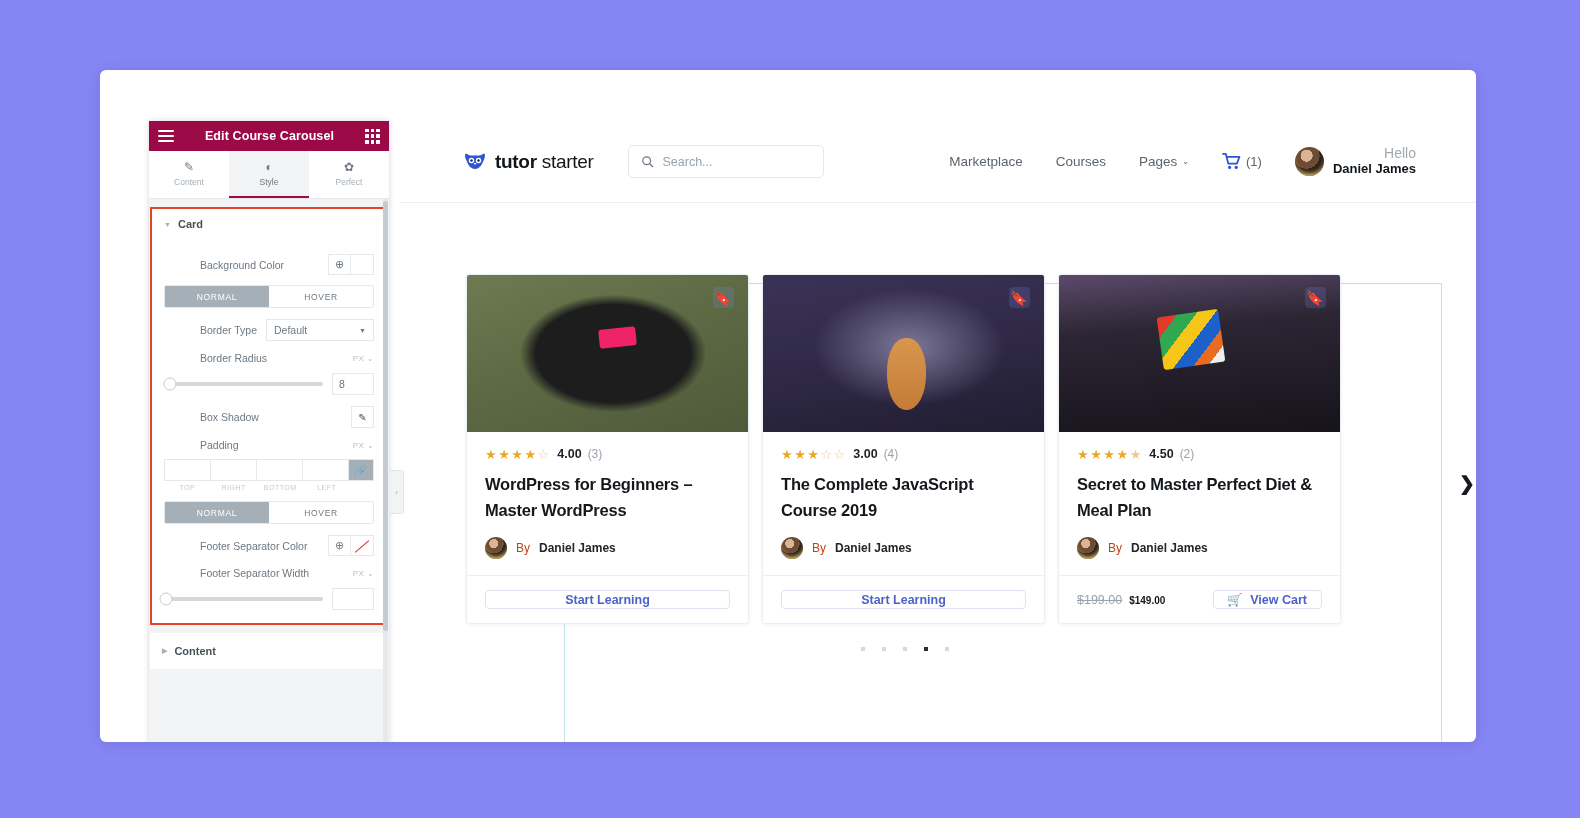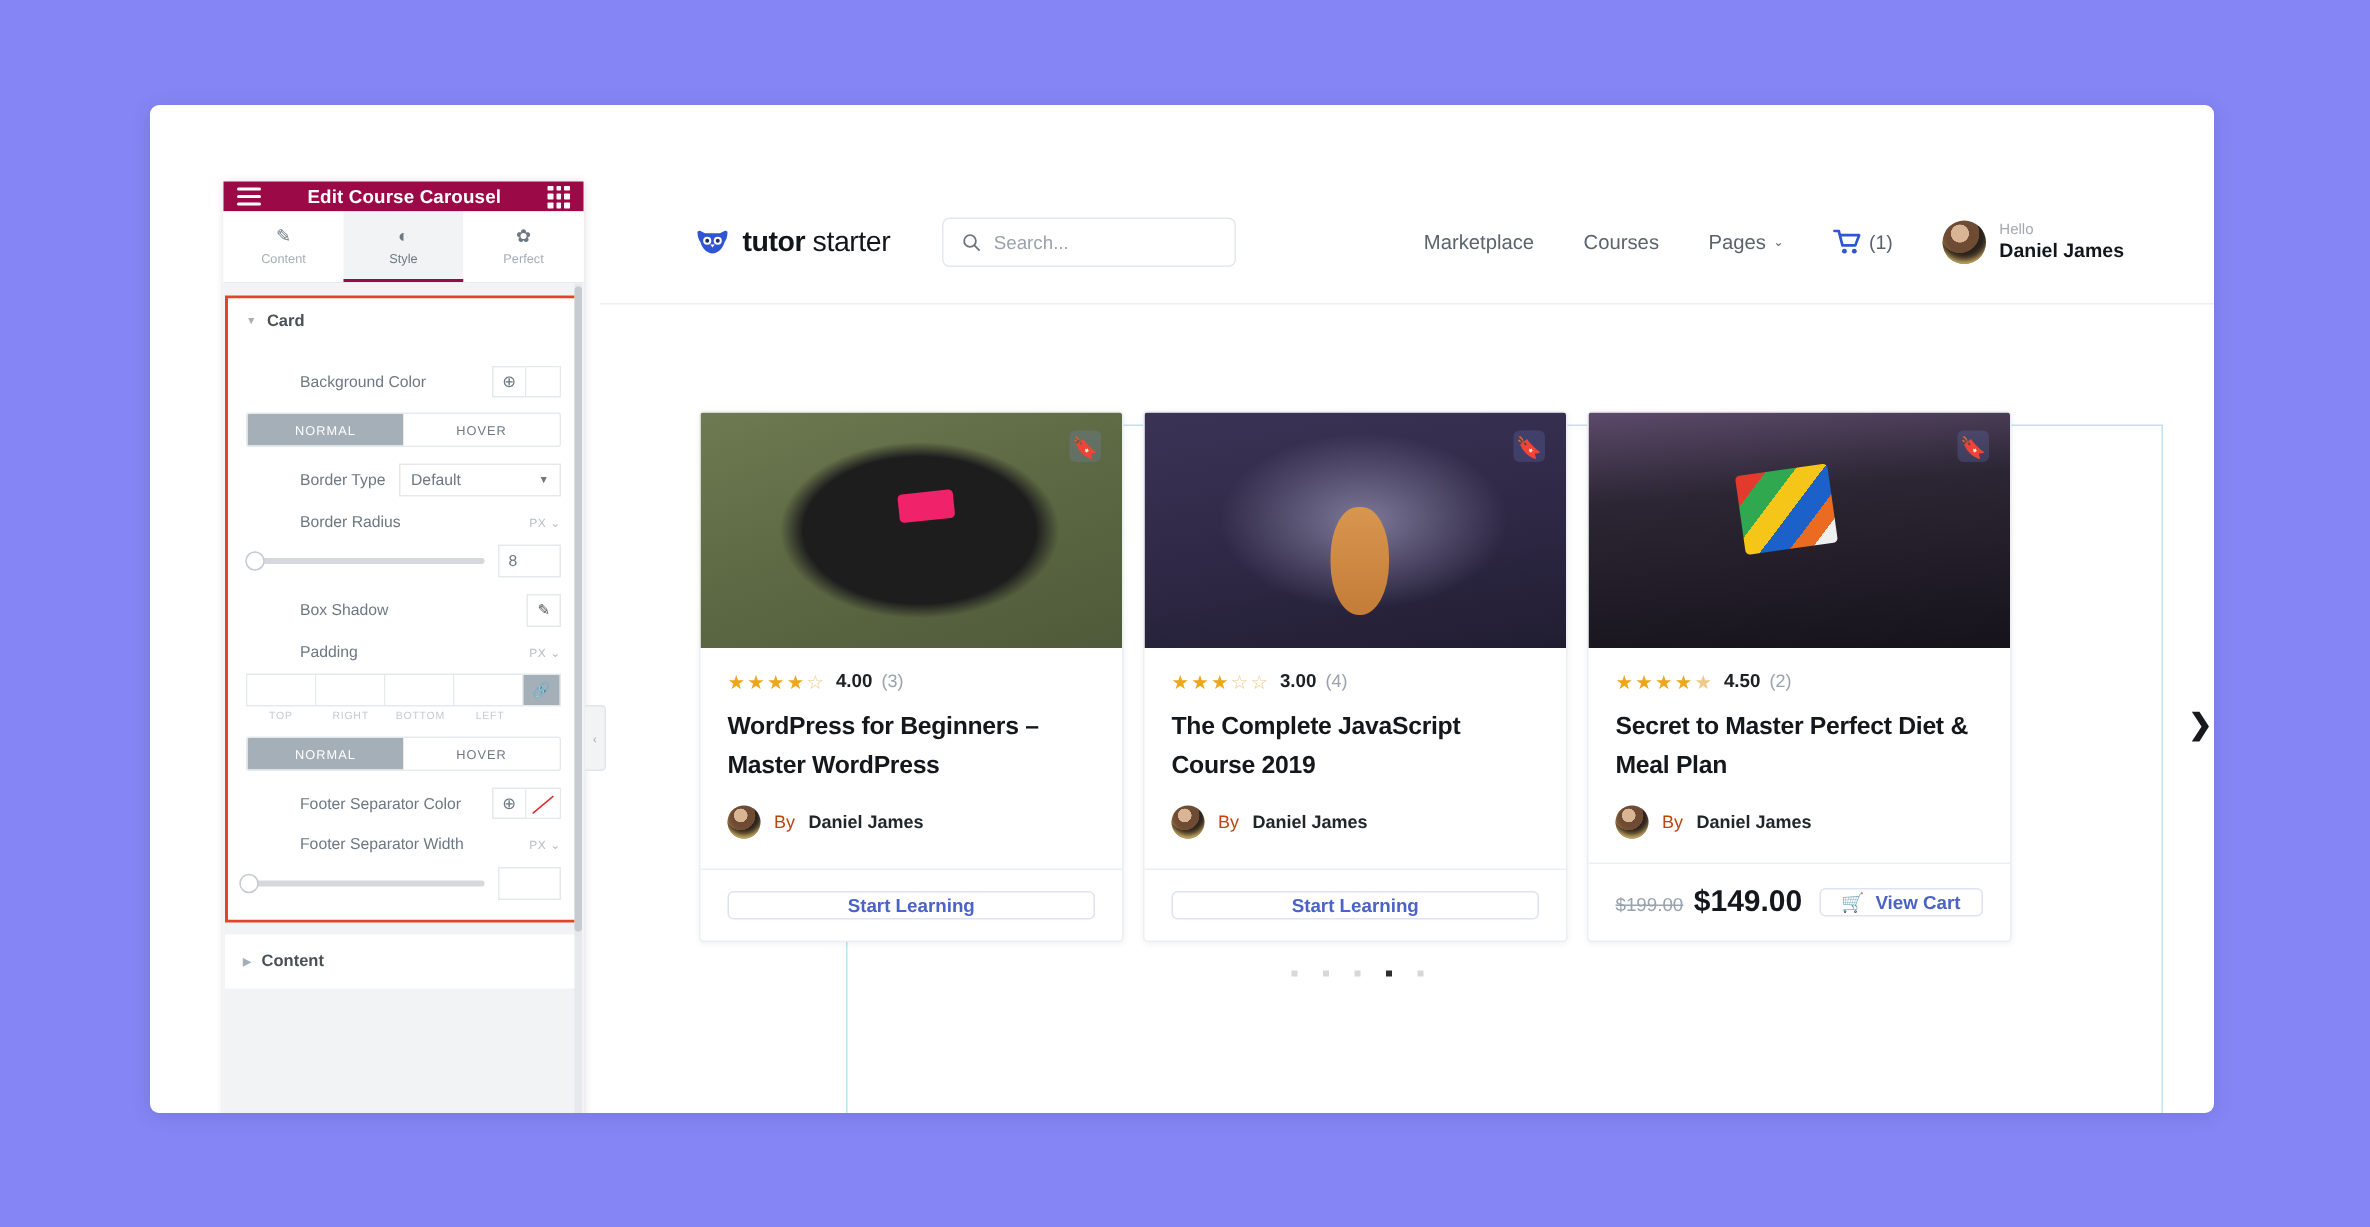--- a/index.html
+++ b/index.html
@@ -23,21 +23,21 @@
   
   .panel {
     position: absolute; left: 49px; top: 51px;
     width: 240px; height: 635px;
     background: #ffffff;
     box-shadow: 0 0 6px rgba(0,0,0,0.16);
     display: flex; flex-direction: column;
     font-size: 11px; color: #6d7882;
   }
   .panel-header {
-    height: 20px; background: #9b0a46;
+    height: 30px; background: #9b0a46;
     display: flex; align-items: center; justify-content: space-between;
     padding: 0 9px; flex: none;
   }
   .panel-title {
     color: #fff; font-size: 12.5px; font-weight: bold;
     letter-spacing: .1px;
   }
   .hamburger { width: 16px; display: flex; flex-direction: column; gap: 3px; cursor: pointer; }
   .hamburger i { display: block; height: 2px; background: #fff; border-radius: 1px; }
   .grid-icon {
@@ -182,21 +182,21 @@
   .nav .withcaret { display: flex; align-items: center; gap: 5px; }
   .nav .withcaret .cv { font-size: 8px; }
   .cart { display: flex; align-items: center; gap: 5px; color: #3c4a5c; font-size: 13px; cursor: pointer; }
   .cart .cnt { color: #5b646d; }
   .user { display: flex; align-items: center; gap: 9px; cursor: pointer; }
   .avatar-lg {
     width: 29px; height: 29px; border-radius: 50%; flex: none;
     background: radial-gradient(circle at 40% 30%, #d9b596 0 22%, #6e4b33 23% 48%, #2a211c 49% 100%);
     box-shadow: inset 0 -5px 5px -3px #e8c56a;
   }
-  .user .hello { font-size: 10px; color: #a2a9b0; line-height: 1.1; }
+  .user .hello { font-size: 14px; color: #a2a9b0; line-height: 1.1; text-align: right; }
   .user .uname { font-size: 13px; color: #11161b; font-weight: bold; line-height: 1.25; }
 
   
   .carousel-frame {
     position: absolute; left: 464px; top: 213px;
     width: 878px; height: 468px;
     border: 1px solid #bfe3ee; background: #fff;
   }
   .cards { position: absolute; left: 0; top: 46px; display: flex; gap: 13px; }
   .course-card {
@@ -258,21 +258,21 @@
     display: flex; align-items: center; justify-content: space-between;
   }
   .btn-outline {
     flex: 1; height: 19px; border: 1px solid #dde3f3; border-radius: 4px;
     display: flex; align-items: center; justify-content: center; gap: 7px;
     font-size: 12.5px; color: #4b63c7; background: #fff; cursor: pointer; font-weight: bold;
   }
   .btn-outline.small { flex: none; padding: 0 14px; }
   .price { display: flex; align-items: baseline; gap: 7px; }
   .price .old { font-size: 12.5px; color: #9aa3ad; text-decoration: line-through; }
-  .price .now { font-size: 20px; color: #14181c; font-weight: bold; }
+  .price .now { font-size: 10px; color: #14181c; font-weight: bold; }
 
   .arrow {
     position: absolute; top: 400px; width: 26px; height: 26px;
     display: flex; align-items: center; justify-content: center;
     font-size: 19px; color: #16191d; cursor: pointer; font-weight: bold;
   }
   .arrow.prev { left: 430px; }
   .arrow.next { left: 1354px; }
 
   .dots {

